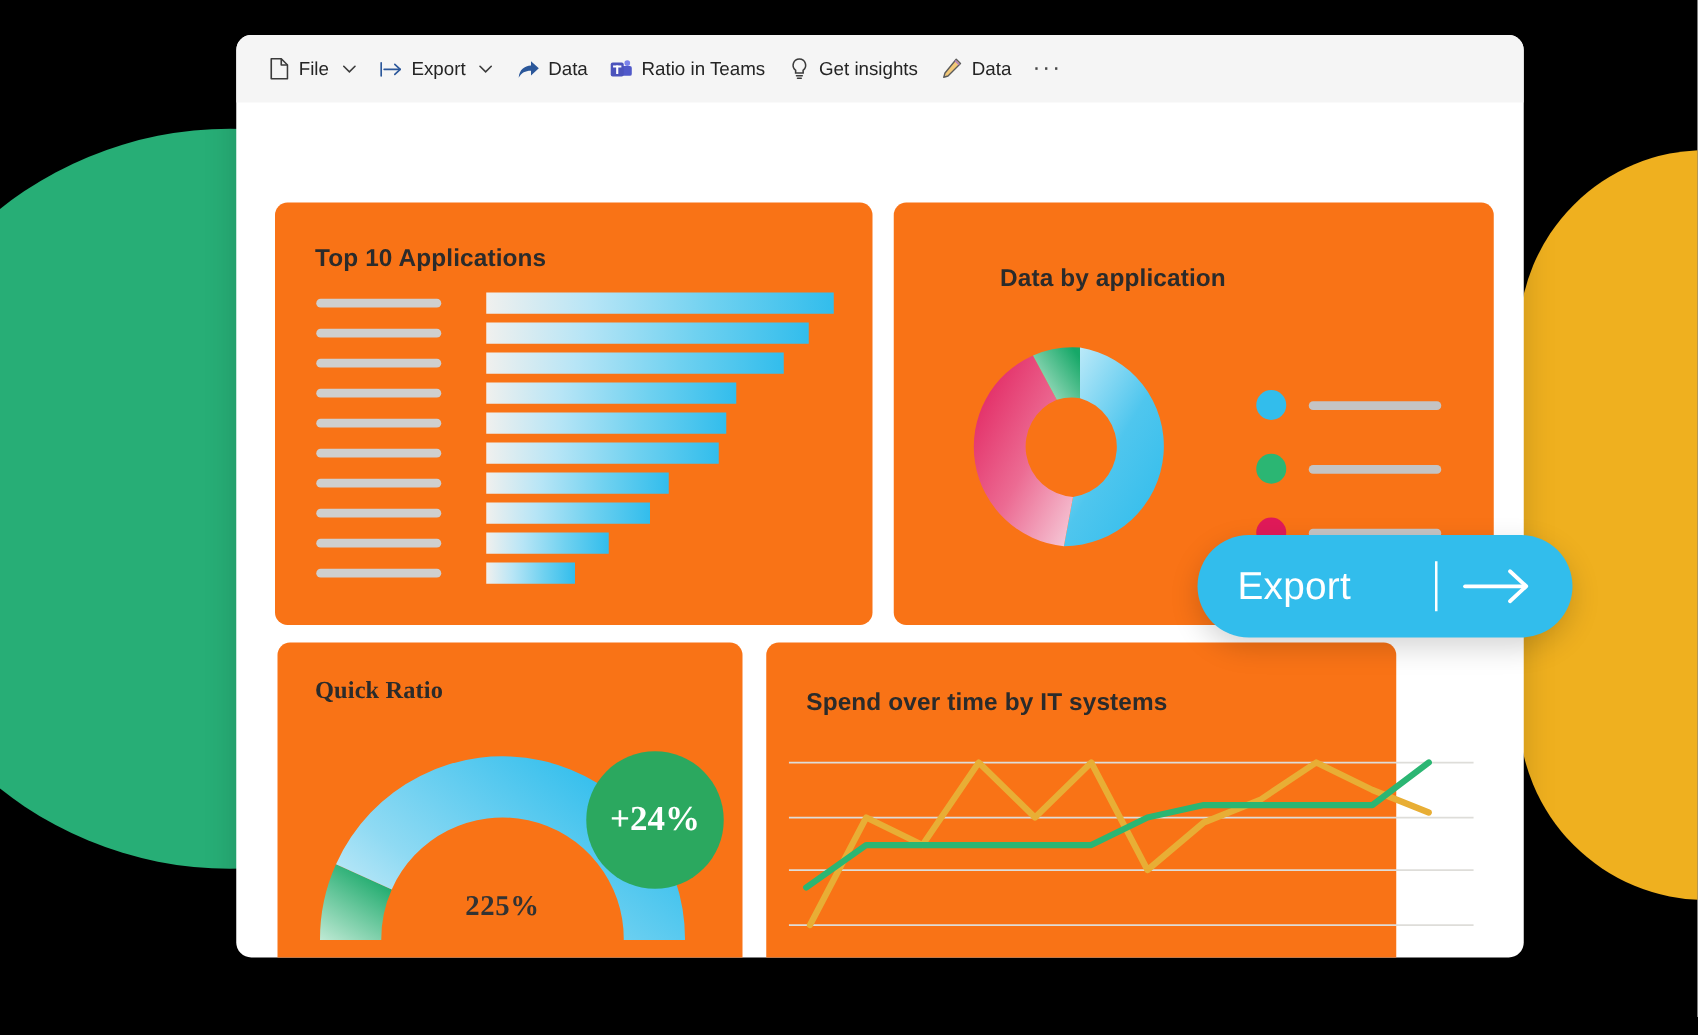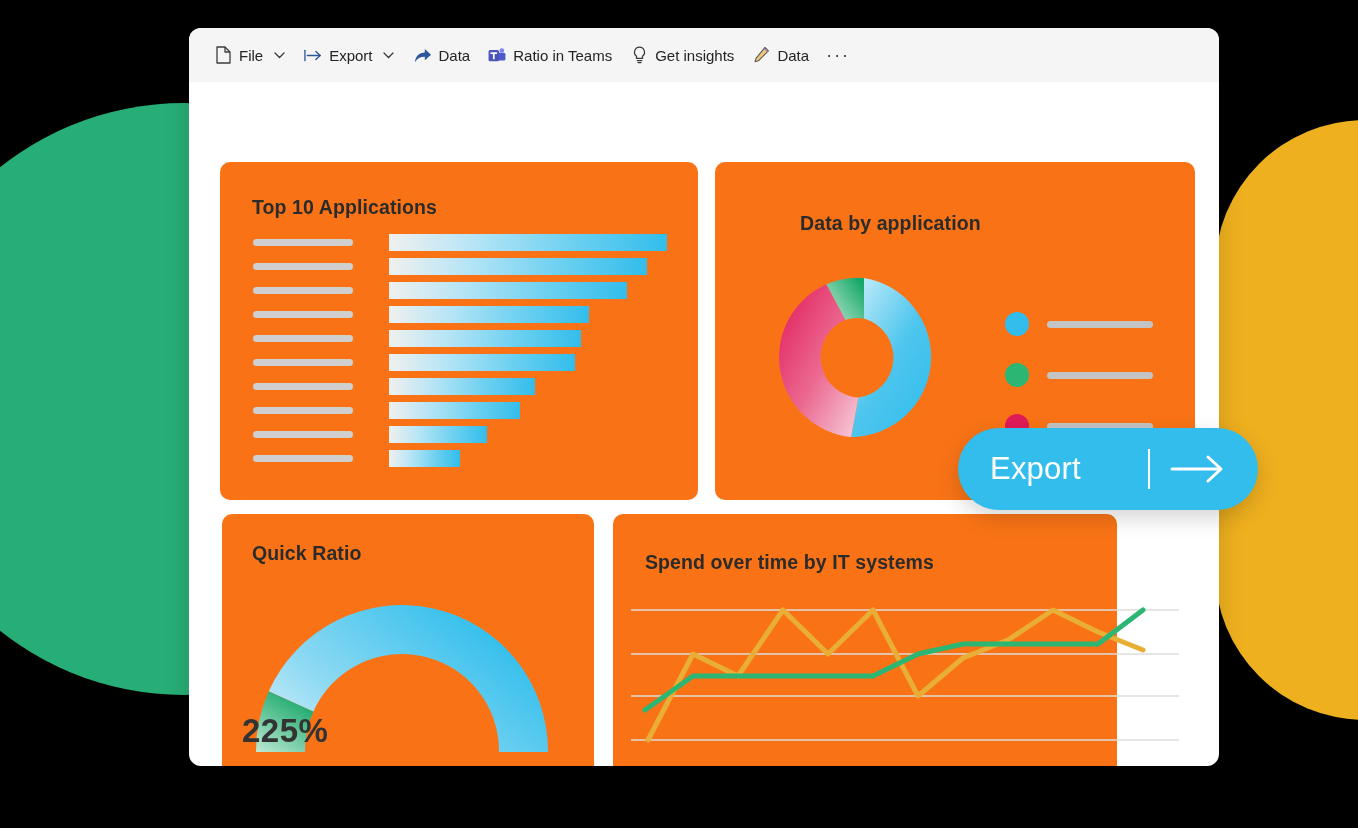--- a/index.html
+++ b/index.html
@@ -79,21 +79,21 @@
   .card-title{
     font-weight:bold;
     font-size:19.5px;
     color:#2B2B2B;
     letter-spacing:.1px;
   }
 
   
   #card-apps   {left:31px; top:80px;  width:478px; height:338px;}
   #card-donut  {left:526px;top:80px;  width:480px; height:338px;}
-  #card-ratio  {left:33px; top:432px; width:372px; height:278px;}
+  #card-ratio  {left:33px; top:432px; width:372px; height:278px;font-family:Liberation Serif, serif;}
   #card-spend  {left:424px;top:432px; width:504px; height:278px;}
 
   #card-apps .card-title{position:absolute;left:32px;top:34px;}
   #card-donut .card-title{position:absolute;left:37px;top:50px;margin-left:48px;}
   #card-ratio .card-title{position:absolute;left:30px;top:28px;}
   #card-spend .card-title{position:absolute;left:32px;top:37px;}
 
   
   .bars{position:absolute;left:33px;top:74px;right:20px;bottom:24px;}
   .bar-label{
@@ -111,21 +111,21 @@
   .donut-wrap{position:absolute;left:45px;top:92px;width:208px;height:208px;}
   .legend{position:absolute;left:290px;top:150px;display:flex;flex-direction:column;gap:27px;}
   .legend-row{display:flex;align-items:center;gap:18px;}
   .legend-dot{width:24px;height:24px;border-radius:50%;flex:none;}
   .legend-bar{height:7px;border-radius:4px;background:#C4C4C4;width:106px;}
 
   
   .gauge-wrap{position:absolute;left:20px;top:70px;width:320px;height:180px;}
   .gauge-value{
     position:absolute;left:0;right:0;top:128px;
-    text-align:left;font-size:33px;font-weight:bold;color:#333;
+    text-align:center;font-size:23px;font-weight:bold;color:#333;
     letter-spacing:.5px;
   }
   .badge{
     position:absolute;left:227px;top:17px;
     width:110px;height:110px;border-radius:50%;
     background:#2BA85F;
     display:flex;align-items:center;justify-content:center;
     color:#fff;font-size:28px;font-weight:bold;
   }
 
@@ -329,20 +329,21 @@
               </linearGradient>
             </defs>
 
             <path d="M14 168 A146 146 0 0 1 26.8 107.3 L71.4 127.5 A97 97 0 0 0 63 168 Z" fill="url(#gGaugeGreen)"></path>
 
             <path d="M26.8 107.3 A146 146 0 0 1 306 168 L257 168 A97 97 0 0 0 71.4 127.5 Z" fill="url(#gGaugeBlue)"></path>
           </svg>
           <div class="gauge-value">225%</div>
           
           
+          <div class="badge">+24%</div>
         </div>
       </div>
 
       <div class="card" id="card-spend">
         <div class="card-title">Spend over time by IT systems</div>
         <div class="line-wrap">
           <svg width="548" height="160" viewBox="0 0 548 160" preserveAspectRatio="none">
             <g stroke="#DEDDD9" stroke-width="1.4">
               <line x1="0" y1="8" x2="548" y2="8"></line>
               <line x1="0" y1="52" x2="548" y2="52"></line>

